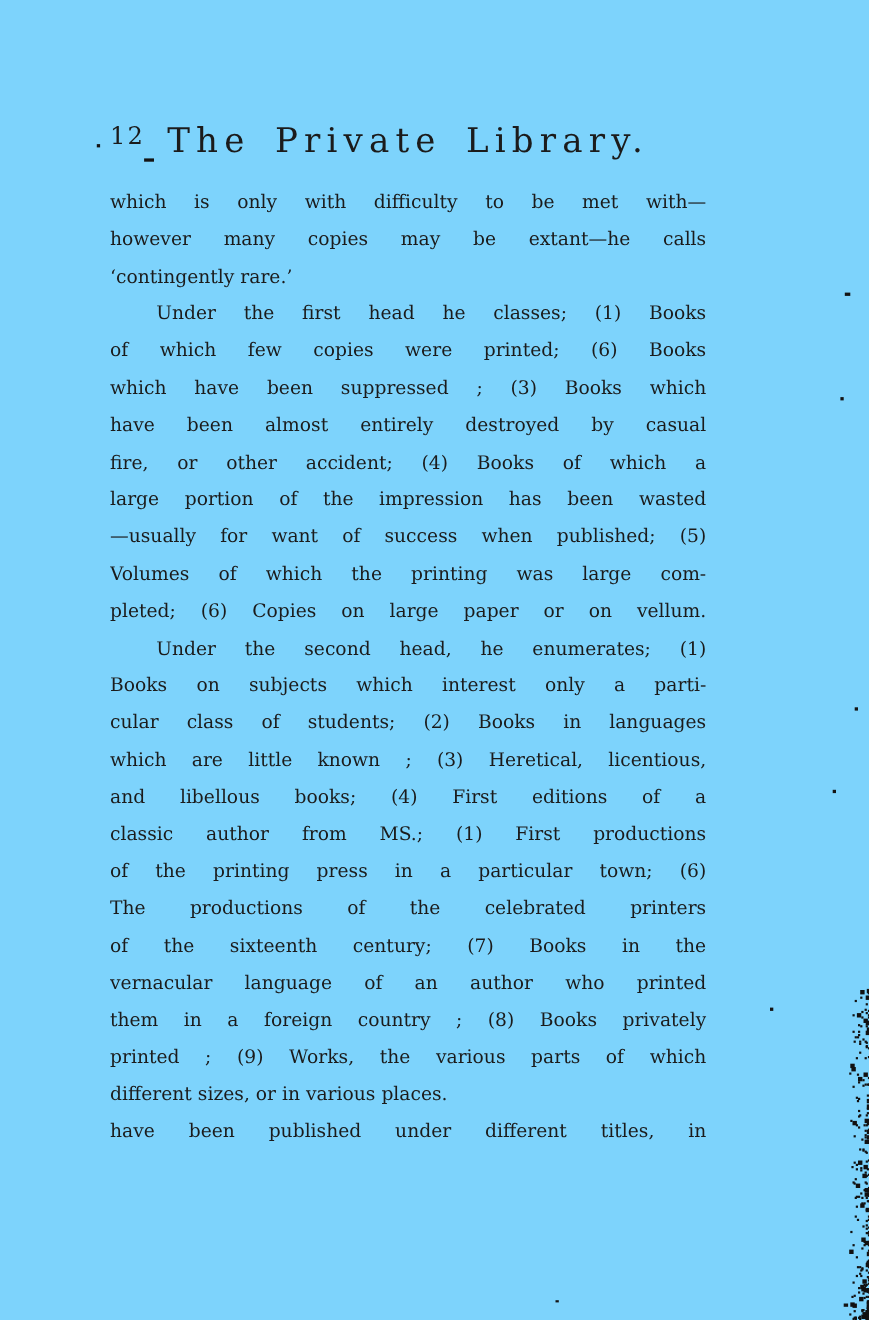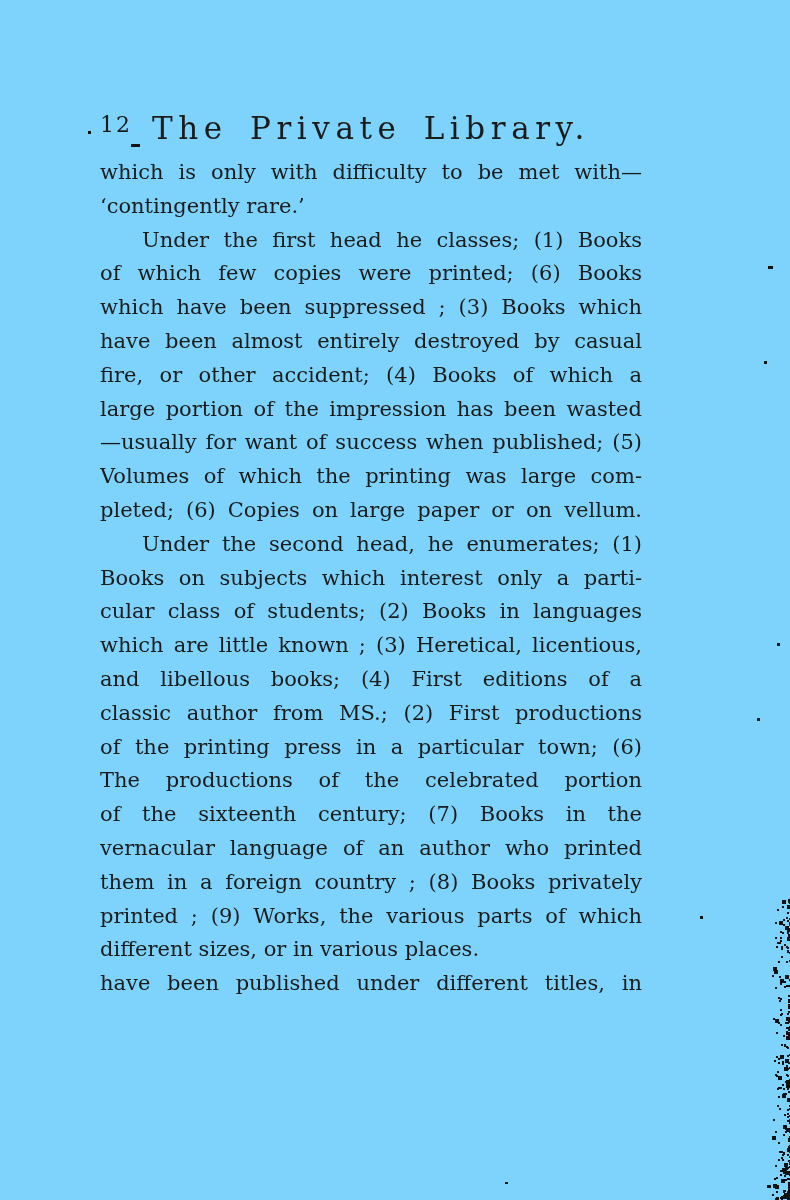--- a/index.html
+++ b/index.html
@@ -38,23 +38,23 @@
     text-align: center;
     font-size: 31px;
     letter-spacing: 0.18em;
     word-spacing: 0.22em;
     white-space: nowrap;
   }
   
   .body-text {
     position: absolute;
     left: 100px;
-    top: 156px;
+    top: 168px;
     width: 542px;
-    font-size: 21px;
+    font-size: 17px;
   }
   .para { margin: 0; }
   .line {
     height: 33.8px;
     line-height: 33.8px;
     overflow: hidden;
     white-space: normal;
   }
   .line.j { text-align: justify; }
   .line.j::after {
@@ -84,42 +84,43 @@
 <div class="scan-page">
 
   <div class="page-header">
     <span class="page-number">12</span>
     <span class="running-title">The Private Library.</span>
   </div>
 
   <div class="body-text">
       <div class="para">
         <div class="line j">which is only with difficulty to be met with—</div>
+        <div class="line j">however many copies may be extant—he calls</div>
         <div class="line">‘contingently rare.’</div>
       </div>
       <div class="para">
         <div class="line j indent">Under the first head he classes; (1) Books</div>
         <div class="line j">of which few copies were printed; (6) Books</div>
         <div class="line j">which have been suppressed ; (3) Books which</div>
         <div class="line j">have been almost entirely destroyed by casual</div>
         <div class="line j">fire, or other accident; (4) Books of which a</div>
         <div class="line j">large portion of the impression has been wasted</div>
         <div class="line j">—usually for want of success when published; (5)</div>
         <div class="line j">Volumes of which the printing was large com-</div>
         <div class="line j">pleted; (6) Copies on large paper or on vellum.</div>
       </div>
       <div class="para">
         <div class="line j indent">Under the second head, he enumerates; (1)</div>
         <div class="line j">Books on subjects which interest only a parti-</div>
         <div class="line j">cular class of students; (2) Books in languages</div>
         <div class="line j">which are little known ; (3) Heretical, licentious,</div>
         <div class="line j">and libellous books; (4) First editions of a</div>
-        <div class="line j">classic author from MS.; (2) First productions</div>
+        <div class="line j">classic author from MS.; (1) First productions</div>
         <div class="line j">of the printing press in a particular town; (6)</div>
-        <div class="line j">The productions of the celebrated portion</div>
+        <div class="line j">The productions of the celebrated printers</div>
         <div class="line j">of the sixteenth century; (7) Books in the</div>
         <div class="line j">vernacular language of an author who printed</div>
         <div class="line j">them in a foreign country ; (8) Books privately</div>
         <div class="line j">printed ; (9) Works, the various parts of which</div>
         <div class="line">different sizes, or in various places.</div>
         <div class="line j">have been published under different titles, in</div>
       </div>
     </div>
 
   <div class="noise-base" id="noise-band" style="box-shadow: rgb(17, 17, 17) 788px 1091px 0px 0px, rgb(17, 17, 17) 782px 906px 0px 0px, rgb(17, 17, 17) 775px 971px 0px 1px, rgb(17, 17, 17) 789px 900px 0px 1px, rgb(17, 17, 17) 789px 902px 0px 0px, rgb(17, 17, 17) 789px 1198px 0px 0px, rgb(17, 17, 17) 779px 942px 0px 0px, rgb(17, 17, 17) 784px 1197px 0px 0px, rgb(17, 17, 17) 776px 1186px 0px 1px, rgb(17, 17, 17) 789px 1005px 0px 1px, rgb(17, 17, 17) 781px 1044px 0px 0px, rgb(17, 17, 17) 778px 997px 0px 0px, rgb(17, 17, 17) 788px 1198px 0px 1px, rgb(17, 17, 17) 787px 1068px 0px 0px, rgb(17, 17, 17) 788px 1011px 0px 0px, rgb(17, 17, 17) 789px 1105px 0px 0px, rgb(17, 17, 17) 787px 1099px 0px 0px, rgb(17, 17, 17) 784px 986px 0px 0px, rgb(17, 17, 17) 784px 1044px 0px 0px, rgb(17, 17, 17) 788px 1099px 0px 1px, rgb(17, 17, 17) 785px 1093px 0px 0px, rgb(17, 17, 17) 786px 1172px 0px 1px, rgb(17, 17, 17) 789px 1020px 0px 1px, rgb(17, 17, 17) 784px 981px 0px 0px, rgb(17, 17, 17) 788px 937px 0px 0px, rgb(17, 17, 17) 783px 1152px 0px 0px, rgb(17, 17, 17) 789px 1182px 0px 0px, rgb(17, 17, 17) 788px 1198px 0px 0px, rgb(17, 17, 17) 787px 1022px 0px 0px, rgb(17, 17, 17) 788px 1120px 0px 0px, rgb(17, 17, 17) 788px 985px 0px 0px, rgb(17, 17, 17) 777px 1197px 0px 0px, rgb(17, 17, 17) 789px 1138px 0px 0px, rgb(17, 17, 17) 789px 1173px 0px 0px, rgb(17, 17, 17) 787px 1018px 0px 1px, rgb(17, 17, 17) 789px 1145px 0px 0px, rgb(17, 17, 17) 784px 1175px 0px 0px, rgb(17, 17, 17) 781px 956px 0px 0px, rgb(17, 17, 17) 789px 1178px 0px 0px, rgb(17, 17, 17) 779px 1151px 0px 0px, rgb(17, 17, 17) 780px 931px 0px 0px, rgb(17, 17, 17) 787px 947px 0px 0px, rgb(17, 17, 17) 786px 961px 0px 0px, rgb(17, 17, 17) 776px 1032px 0px 0px, rgb(17, 17, 17) 788px 1188px 0px 0px, rgb(17, 17, 17) 789px 1197px 0px 0px, rgb(17, 17, 17) 788px 999px 0px 0px, rgb(17, 17, 17) 789px 1174px 0px 0px, rgb(17, 17, 17) 775px 1074px 0px 0px, rgb(17, 17, 17) 782px 1180px 0px 1px, rgb(17, 17, 17) 788px 995px 0px 0px, rgb(17, 17, 17) 789px 1054px 0px 0px, rgb(17, 17, 17) 788px 1160px 0px 0px, rgb(17, 17, 17) 785px 1131px 0px 0px, rgb(17, 17, 17) 773px 1137px 0px 1px, rgb(17, 17, 17) 783px 1095px 0px 1px, rgb(17, 17, 17) 780px 1087px 0px 0px, rgb(17, 17, 17) 776px 1197px 0px 0px, rgb(17, 17, 17) 778px 1142px 0px 0px, rgb(17, 17, 17) 776px 1191px 0px 0px, rgb(17, 17, 17) 789px 1195px 0px 1px, rgb(17, 17, 17) 780px 1024px 0px 0px, rgb(17, 17, 17) 787px 1198px 0px 0px, rgb(17, 17, 17) 789px 1139px 0px 1px, rgb(17, 17, 17) 784px 1190px 0px 0px, rgb(17, 17, 17) 783px 1169px 0px 1px, rgb(17, 17, 17) 789px 979px 0px 0px, rgb(17, 17, 17) 788px 1192px 0px 1px, rgb(17, 17, 17) 787px 1055px 0px 0px, rgb(17, 17, 17) 789px 1198px 0px 1px, rgb(17, 17, 17) 786px 1194px 0px 1px, rgb(17, 17, 17) 788px 906px 0px 1px, rgb(17, 17, 17) 788px 1184px 0px 0px, rgb(17, 17, 17) 773px 1119px 0px 0px, rgb(17, 17, 17) 789px 1091px 0px 0px, rgb(17, 17, 17) 780px 1009px 0px 0px, rgb(17, 17, 17) 781px 1196px 0px 0px, rgb(17, 17, 17) 789px 1197px 0px 0px, rgb(17, 17, 17) 788px 1183px 0px 0px, rgb(17, 17, 17) 777px 1105px 0px 0px, rgb(17, 17, 17) 786px 976px 0px 1px, rgb(17, 17, 17) 786px 1074px 0px 0px, rgb(17, 17, 17) 773px 1018px 0px 0px, rgb(17, 17, 17) 776px 1056px 0px 0px, rgb(17, 17, 17) 786px 946px 0px 0px, rgb(17, 17, 17) 775px 922px 0px 0px, rgb(17, 17, 17) 789px 1108px 0px 0px, rgb(17, 17, 17) 784px 1196px 0px 1px, rgb(17, 17, 17) 789px 924px 0px 0px, rgb(17, 17, 17) 789px 985px 0px 0px, rgb(17, 17, 17) 786px 1195px 0px 1px, rgb(17, 17, 17) 789px 1163px 0px 0px, rgb(17, 17, 17) 780px 1014px 0px 0px, rgb(17, 17, 17) 778px 1159px 0px 0px, rgb(17, 17, 17) 789px 1119px 0px 0px, rgb(17, 17, 17) 789px 1115px 0px 0px, rgb(17, 17, 17) 789px 1198px 0px 0px, rgb(17, 17, 17) 785px 1170px 0px 0px, rgb(17, 17, 17) 784px 1114px 0px 0px, rgb(17, 17, 17) 775px 937px 0px 0px, rgb(17, 17, 17) 789px 1033px 0px 1px, rgb(17, 17, 17) 775px 1131px 0px 0px, rgb(17, 17, 17) 789px 1198px 0px 0px, rgb(17, 17, 17) 781px 1013px 0px 0px, rgb(17, 17, 17) 789px 1148px 0px 1px, rgb(17, 17, 17) 782px 1063px 0px 0px, rgb(17, 17, 17) 788px 1084px 0px 0px, rgb(17, 17, 17) 777px 1198px 0px 0px, rgb(17, 17, 17) 787px 1195px 0px 0px, rgb(17, 17, 17) 776px 1020px 0px 1px, rgb(17, 17, 17) 789px 1185px 0px 0px, rgb(17, 17, 17) 786px 1168px 0px 0px, rgb(17, 17, 17) 782px 1180px 0px 0px, rgb(17, 17, 17) 783px 919px 0px 0px, rgb(17, 17, 17) 778px 1096px 0px 0px, rgb(17, 17, 17) 779px 1108px 0px 0px, rgb(17, 17, 17) 788px 1195px 0px 0px, rgb(17, 17, 17) 772px 975px 0px 0px, rgb(17, 17, 17) 783px 1191px 0px 0px, rgb(17, 17, 17) 783px 901px 0px 1px, rgb(17, 17, 17) 786px 927px 0px 1px, rgb(17, 17, 17) 789px 1028px 0px 1px, rgb(17, 17, 17) 782px 1159px 0px 0px, rgb(17, 17, 17) 784px 1193px 0px 0px, rgb(17, 17, 17) 789px 1108px 0px 0px, rgb(17, 17, 17) 789px 1156px 0px 0px, rgb(17, 17, 17) 789px 1172px 0px 1px, rgb(17, 17, 17) 786px 985px 0px 0px, rgb(17, 17, 17) 774px 968px 0px 1px, rgb(17, 17, 17) 789px 922px 0px 0px, rgb(17, 17, 17) 784px 1171px 0px 1px, rgb(17, 17, 17) 787px 1196px 0px 1px, rgb(17, 17, 17) 783px 924px 0px 0px, rgb(17, 17, 17) 784px 1197px 0px 0px, rgb(17, 17, 17) 789px 1187px 0px 0px, rgb(17, 17, 17) 784px 1197px 0px 0px, rgb(17, 17, 17) 785px 1068px 0px 1px, rgb(17, 17, 17) 789px 1183px 0px 1px, rgb(17, 17, 17) 789px 1198px 0px 0px, rgb(17, 17, 17) 786px 1194px 0px 1px, rgb(17, 17, 17) 789px 952px 0px 0px, rgb(17, 17, 17) 772px 1194px 0px 0px, rgb(17, 17, 17) 787px 1198px 0px 0px, rgb(17, 17, 17) 789px 1188px 0px 0px, rgb(17, 17, 17) 786px 917px 0px 0px, rgb(17, 17, 17) 778px 1087px 0px 0px, rgb(17, 17, 17) 788px 1062px 0px 0px, rgb(17, 17, 17) 787px 1191px 0px 0px, rgb(17, 17, 17) 788px 938px 0px 1px, rgb(17, 17, 17) 785px 1167px 0px 0px, rgb(17, 17, 17) 782px 1154px 0px 0px, rgb(17, 17, 17) 777px 1088px 0px 0px, rgb(17, 17, 17) 789px 1131px 0px 0px, rgb(17, 17, 17) 788px 1149px 0px 1px, rgb(17, 17, 17) 780px 1174px 0px 0px, rgb(17, 17, 17) 783px 1093px 0px 0px, rgb(17, 17, 17) 776px 1177px 0px 0px, rgb(17, 17, 17) 789px 1148px 0px 1px, rgb(17, 17, 17) 787px 1120px 0px 0px, rgb(17, 17, 17) 788px 929px 0px 1px, rgb(17, 17, 17) 789px 1151px 0px 0px, rgb(17, 17, 17) 789px 1197px 0px 0px, rgb(17, 17, 17) 789px 1190px 0px 0px, rgb(17, 17, 17) 783px 1190px 0px 0px, rgb(17, 17, 17) 781px 946px 0px 0px, rgb(17, 17, 17) 782px 1084px 0px 0px, rgb(17, 17, 17) 781px 1056px 0px 1px, rgb(17, 17, 17) 789px 1197px 0px 0px, rgb(17, 17, 17) 774px 1178px 0px 0px, rgb(17, 17, 17) 776px 946px 0px 0px, rgb(17, 17, 17) 789px 1067px 0px 0px, rgb(17, 17, 17) 781px 948px 0px 0px, rgb(17, 17, 17) 785px 1081px 0px 0px, rgb(17, 17, 17) 788px 1173px 0px 0px, rgb(17, 17, 17) 787px 1197px 0px 0px, rgb(17, 17, 17) 775px 1198px 0px 0px, rgb(17, 17, 17) 787px 1037px 0px 1px, rgb(17, 17, 17) 787px 1085px 0px 1px, rgb(17, 17, 17) 789px 1128px 0px 0px, rgb(17, 17, 17) 775px 987px 0px 0px, rgb(17, 17, 17) 789px 1190px 0px 1px, rgb(17, 17, 17) 784px 1045px 0px 0px, rgb(17, 17, 17) 785px 1164px 0px 1px, rgb(17, 17, 17) 785px 1128px 0px 0px, rgb(17, 17, 17) 781px 1198px 0px 0px, rgb(17, 17, 17) 787px 1191px 0px 0px, rgb(17, 17, 17) 789px 1166px 0px 0px, rgb(17, 17, 17) 781px 1157px 0px 0px, rgb(17, 17, 17) 786px 1065px 0px 0px, rgb(17, 17, 17) 789px 935px 0px 1px, rgb(17, 17, 17) 785px 1022px 0px 0px, rgb(17, 17, 17) 788px 1198px 0px 0px, rgb(17, 17, 17) 780px 1170px 0px 0px, rgb(17, 17, 17) 788px 1001px 0px 0px, rgb(17, 17, 17) 775px 1165px 0px 0px, rgb(17, 17, 17) 774px 1060px 0px 0px, rgb(17, 17, 17) 787px 1081px 0px 1px, rgb(17, 17, 17) 789px 1190px 0px 0px, rgb(17, 17, 17) 783px 1035px 0px 0px, rgb(17, 17, 17) 780px 940px 0px 0px, rgb(17, 17, 17) 787px 1178px 0px 0px, rgb(17, 17, 17) 789px 1079px 0px 0px, rgb(17, 17, 17) 788px 1146px 0px 0px, rgb(17, 17, 17) 789px 1172px 0px 1px, rgb(17, 17, 17) 787px 1167px 0px 0px, rgb(17, 17, 17) 789px 1190px 0px 0px, rgb(17, 17, 17) 788px 1193px 0px 0px, rgb(17, 17, 17) 787px 1154px 0px 0px, rgb(17, 17, 17) 788px 1147px 0px 0px, rgb(17, 17, 17) 780px 922px 0px 1px, rgb(17, 17, 17) 787px 1109px 0px 0px, rgb(17, 17, 17) 779px 1077px 0px 1px, rgb(17, 17, 17) 789px 1187px 0px 1px, rgb(17, 17, 17) 783px 1134px 0px 0px, rgb(17, 17, 17) 787px 1013px 0px 0px, rgb(17, 17, 17) 784px 1126px 0px 1px, rgb(17, 17, 17) 789px 1187px 0px 1px, rgb(17, 17, 17) 786px 1027px 0px 0px, rgb(17, 17, 17) 786px 1060px 0px 1px, rgb(17, 17, 17) 780px 1197px 0px 0px, rgb(17, 17, 17) 789px 1161px 0px 0px, rgb(17, 17, 17) 783px 1153px 0px 0px, rgb(17, 17, 17) 789px 1148px 0px 1px, rgb(17, 17, 17) 789px 1136px 0px 0px, rgb(17, 17, 17) 787px 1116px 0px 0px, rgb(17, 17, 17) 787px 1075px 0px 0px, rgb(17, 17, 17) 789px 1122px 0px 0px, rgb(17, 17, 17) 785px 1179px 0px 0px, rgb(17, 17, 17) 787px 1113px 0px 0px, rgb(17, 17, 17) 787px 1088px 0px 0px, rgb(17, 17, 17) 789px 1086px 0px 0px, rgb(17, 17, 17) 777px 1197px 0px 0px, rgb(17, 17, 17) 781px 1151px 0px 0px, rgb(17, 17, 17) 787px 1129px 0px 1px, rgb(17, 17, 17) 787px 1196px 0px 0px, rgb(17, 17, 17) 776px 1075px 0px 0px, rgb(17, 17, 17) 784px 944px 0px 0px, rgb(17, 17, 17) 774px 1185px 0px 1px, rgb(17, 17, 17) 779px 1000px 0px 0px, rgb(17, 17, 17) 781px 980px 0px 1px, rgb(17, 17, 17) 779px 976px 0px 0px, rgb(17, 17, 17) 786px 1031px 0px 0px, rgb(17, 17, 17) 783px 1088px 0px 0px, rgb(17, 17, 17) 788px 928px 0px 0px, rgb(17, 17, 17) 786px 1033px 0px 0px, rgb(17, 17, 17) 780px 937px 0px 0px, rgb(17, 17, 17) 789px 960px 0px 0px, rgb(17, 17, 17) 782px 1061px 0px 0px, rgb(17, 17, 17) 787px 920px 0px 0px, rgb(17, 17, 17) 778px 961px 0px 0px, rgb(17, 17, 17) 787px 950px 0px 0px, rgb(17, 17, 17) 789px 918px 0px 0px, rgb(17, 17, 17) 782px 932px 0px 0px, rgb(17, 17, 17) 786px 1046px 0px 0px, rgb(17, 17, 17) 778px 1022px 0px 0px, rgb(17, 17, 17) 780px 998px 0px 0px, rgb(17, 17, 17) 789px 930px 0px 0px, rgb(17, 17, 17) 787px 912px 0px 0px, rgb(17, 17, 17) 777px 909px 0px 0px, rgb(17, 17, 17) 788px 1081px 0px 0px, rgb(17, 17, 17) 787px 951px 0px 0px, rgb(17, 17, 17) 778px 1058px 0px 0px, rgb(17, 17, 17) 789px 1026px 0px 0px, rgb(17, 17, 17) 780px 983px 0px 0px, rgb(17, 17, 17) 788px 1007px 0px 0px, rgb(17, 17, 17) 777px 942px 0px 0px, rgb(17, 17, 17) 778px 1062px 0px 0px, rgb(17, 17, 17) 777px 1071px 0px 0px, rgb(17, 17, 17) 787px 932px 0px 0px, rgb(17, 17, 17) 787px 1047px 0px 0px;"></div>

